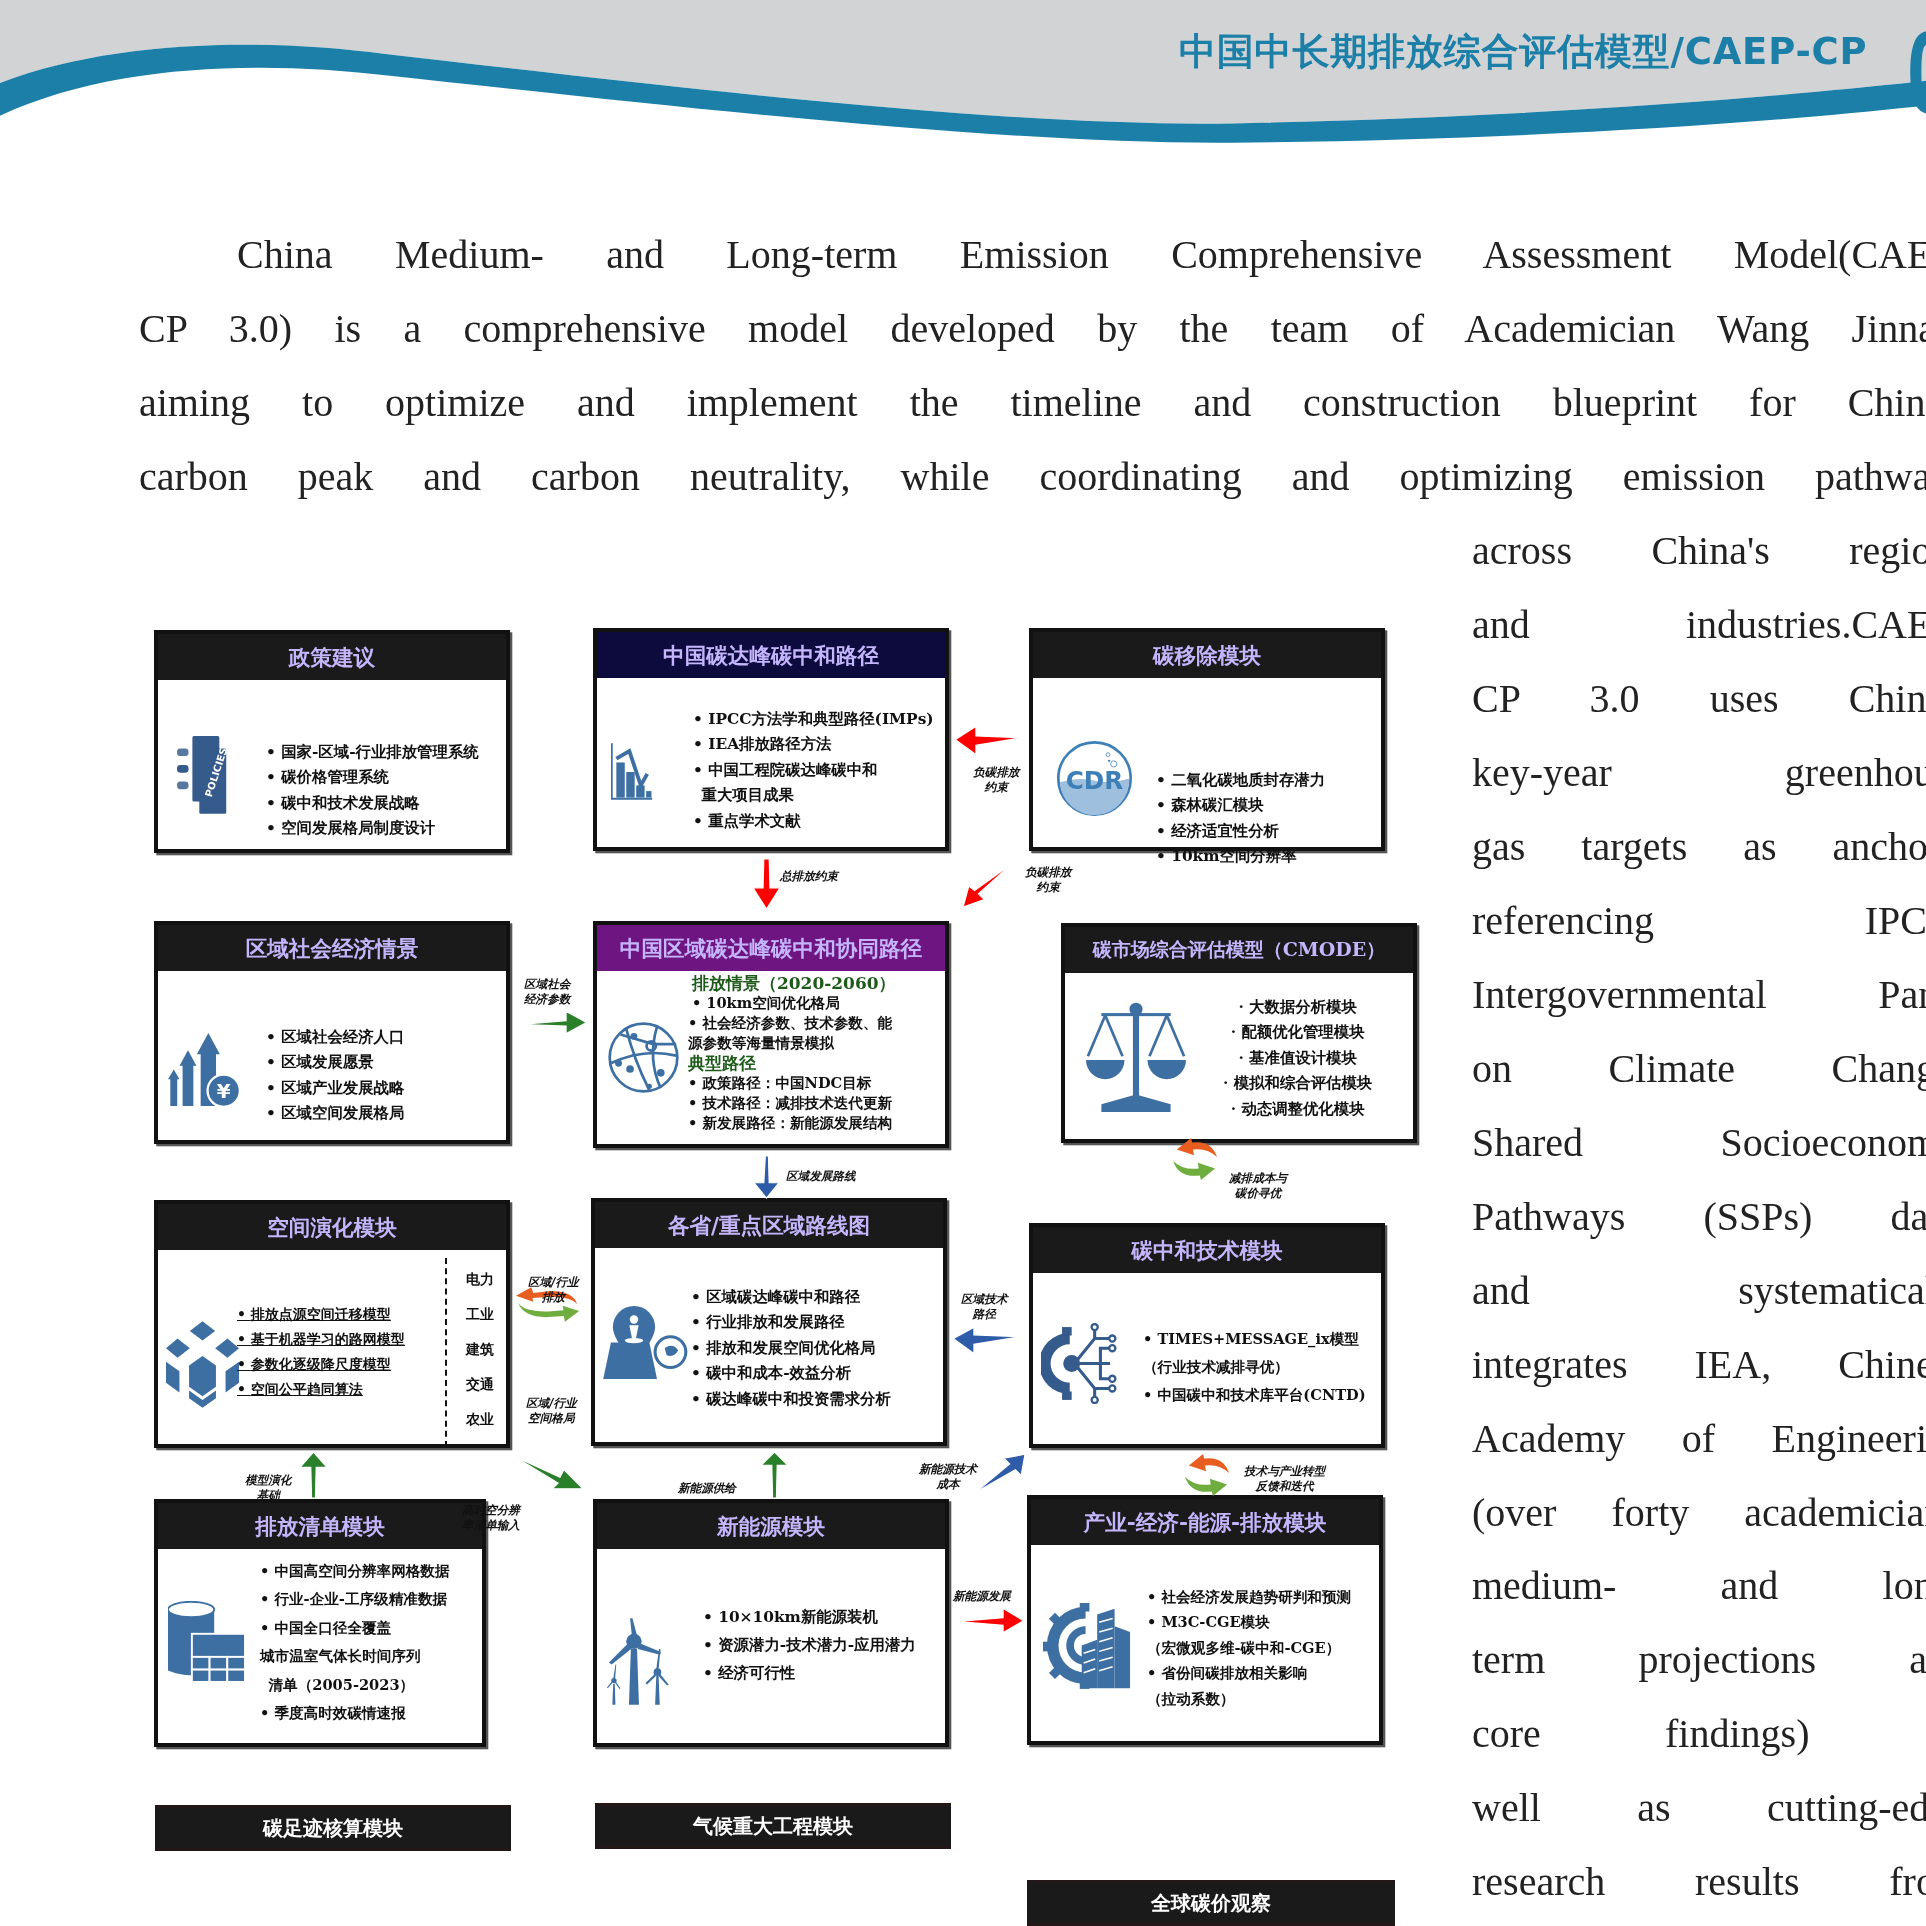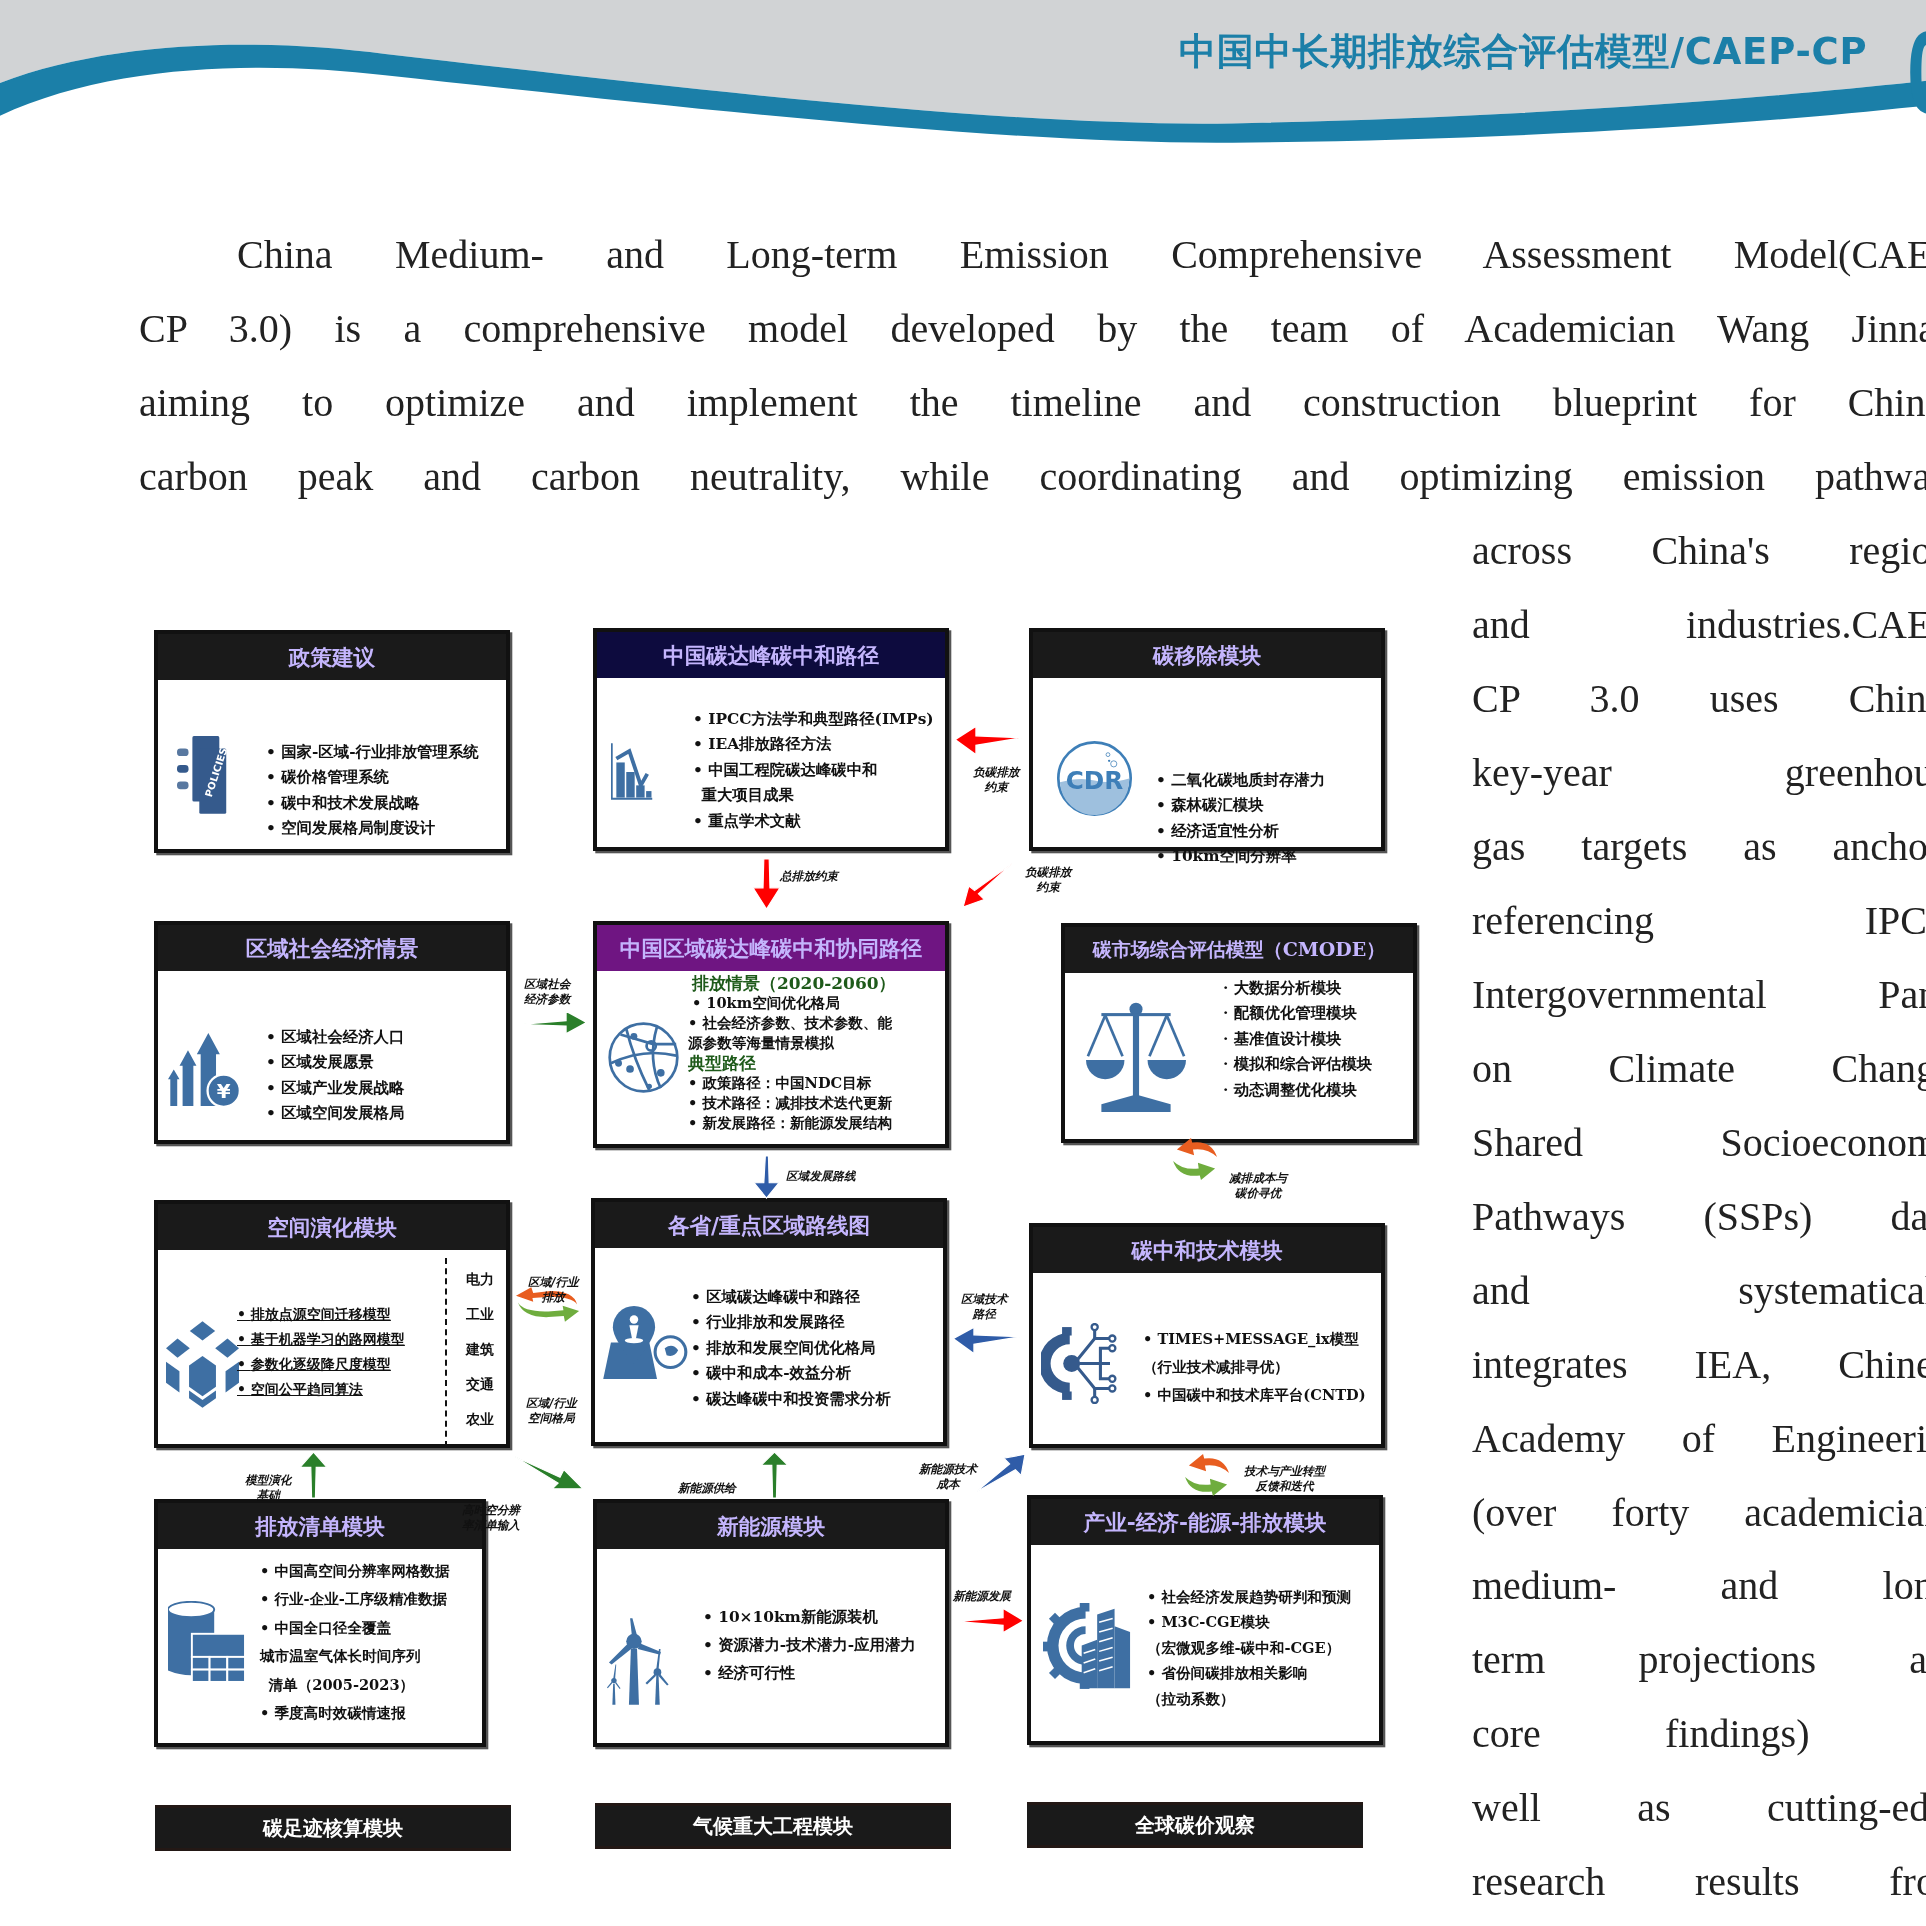--- a/index.html
+++ b/index.html
@@ -237,21 +237,21 @@
           <path d="M160,150 H260 A50,50 0 0 1 160,150 Z"></path>
           <polygon points="40,265 130,240 220,265 220,285 40,285"></polygon>
         </g>
         <g stroke="#3e6fa3" stroke-width="7">
           <line x1="50" y1="34" x2="5" y2="140"></line>
             <line x1="50" y1="34" x2="95" y2="140"></line>
           <line x1="210" y1="34" x2="165" y2="140"></line>
             <line x1="210" y1="34" x2="255" y2="140"></line>
         </g>
       </svg>
-      <div class="items" style="left:158px;top:3px;line-height:25.4px;">
+      <div class="items" style="left:158px;top:22px;line-height:25.4px;text-align:center;">
         <div class="it dot">大数据分析模块</div>
         <div class="it dot">配额优化管理模块</div>
         <div class="it dot">基准值设计模块</div>
         <div class="it dot">模拟和综合评估模块</div>
         <div class="it dot">动态调整优化模块</div>
       </div>
     </div>
   </div>
 
   <div class="box" style="left:154px;top:1200px;width:356px;height:248px;">
@@ -438,21 +438,21 @@
         <div class="it">M3C-CGE模块</div>
         <div class="it nob">（宏微观多维-碳中和-CGE）</div>
         <div class="it">省份间碳排放相关影响</div>
         <div class="it nob">（拉动系数）</div>
       </div>
     </div>
   </div>
 
   <div class="footbox" style="left:155px;top:1805px;width:356px;height:40px;">碳足迹核算模块</div>
   <div class="footbox" style="left:595px;top:1803px;width:356px;height:40px;">气候重大工程模块</div>
-  <div class="footbox" style="left:1027px;top:1802px;width:336px;height:40px;">全球碳价观察</div>
+  <div class="footbox" style="left:1027px;top:1880px;width:368px;height:40px;">全球碳价观察</div>
 
   <svg class="arrow" style="left:955px;top:724px;" width="69" height="35" viewBox="0 0 180 90">
       <polygon points="0,40 55,5 55,30 180,35 55,55 55,80" fill="#ff0000" stroke="#fff" stroke-width="4"></polygon>
     </svg>
   <svg class="arrow" style="left:753px;top:859px;" width="27" height="50" viewBox="0 0 70 130">
       <polygon points="35,0 42,0 44,75 70,75 35,130 0,75 26,75 28,0" fill="#ff0000" stroke="#fff" stroke-width="3"></polygon>
     </svg>
   <svg class="arrow" style="left:963px;top:863px;" width="50" height="46" viewBox="0 0 130 120">
       <polygon points="130,0 40,80 55,95 0,115 15,60 30,72" fill="#ff0000" stroke="#fff" stroke-width="3"></polygon>
     </svg>

